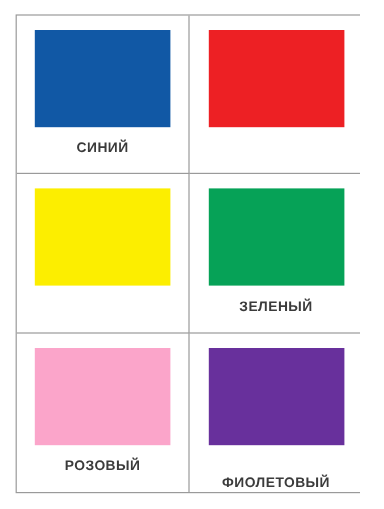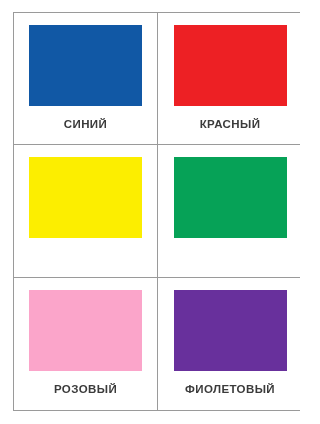--- a/index.html
+++ b/index.html
@@ -65,35 +65,35 @@
 <div id="page">
   <div class="card-frame" style="border-color: rgb(154, 154, 154);">
 
     <div class="cell" style="border-color: rgb(154, 154, 154);">
       <div class="swatch" style="background-color: rgb(17, 88, 165);"></div>
       <div class="label" style="color: rgb(59, 59, 59);">СИНИЙ</div>
     </div>
 
     <div class="cell col-last" style="border-color: rgb(154, 154, 154);">
       <div class="swatch" style="background-color: rgb(237, 32, 36);"></div>
-      <div class="label" style="color: rgb(59, 59, 59);">КРАСНЫЙ</div>
     </div>
 
     <div class="cell" style="border-color: rgb(154, 154, 154);">
       <div class="swatch" style="background-color: rgb(252, 238, 0);"></div>
     </div>
 
     <div class="cell col-last" style="border-color: rgb(154, 154, 154);">
       <div class="swatch" style="background-color: rgb(6, 162, 87);"></div>
+      <div class="label" style="color: rgb(59, 59, 59);">ЗЕЛЕНЫЙ</div>
     </div>
 
     <div class="cell row-last" style="border-color: rgb(154, 154, 154);">
       <div class="swatch" style="background-color: rgb(251, 165, 202);"></div>
       <div class="label" style="color: rgb(59, 59, 59); text-align: right;">РОЗОВЫЙ</div>
     </div>
 
-    <div class="cell col-last row-last" style="border-color: rgb(154, 154, 154);">
+    <div class="cell col-last row-last" style="border-color: rgb(154, 154, 154); justify-content: space-between;">
       <div class="swatch" style="background-color: rgb(104, 48, 156);"></div>
       <div class="label" style="color: rgb(59, 59, 59);">ФИОЛЕТОВЫЙ</div>
     </div>
 
   </div>
 </div>
 
 </body></html>

